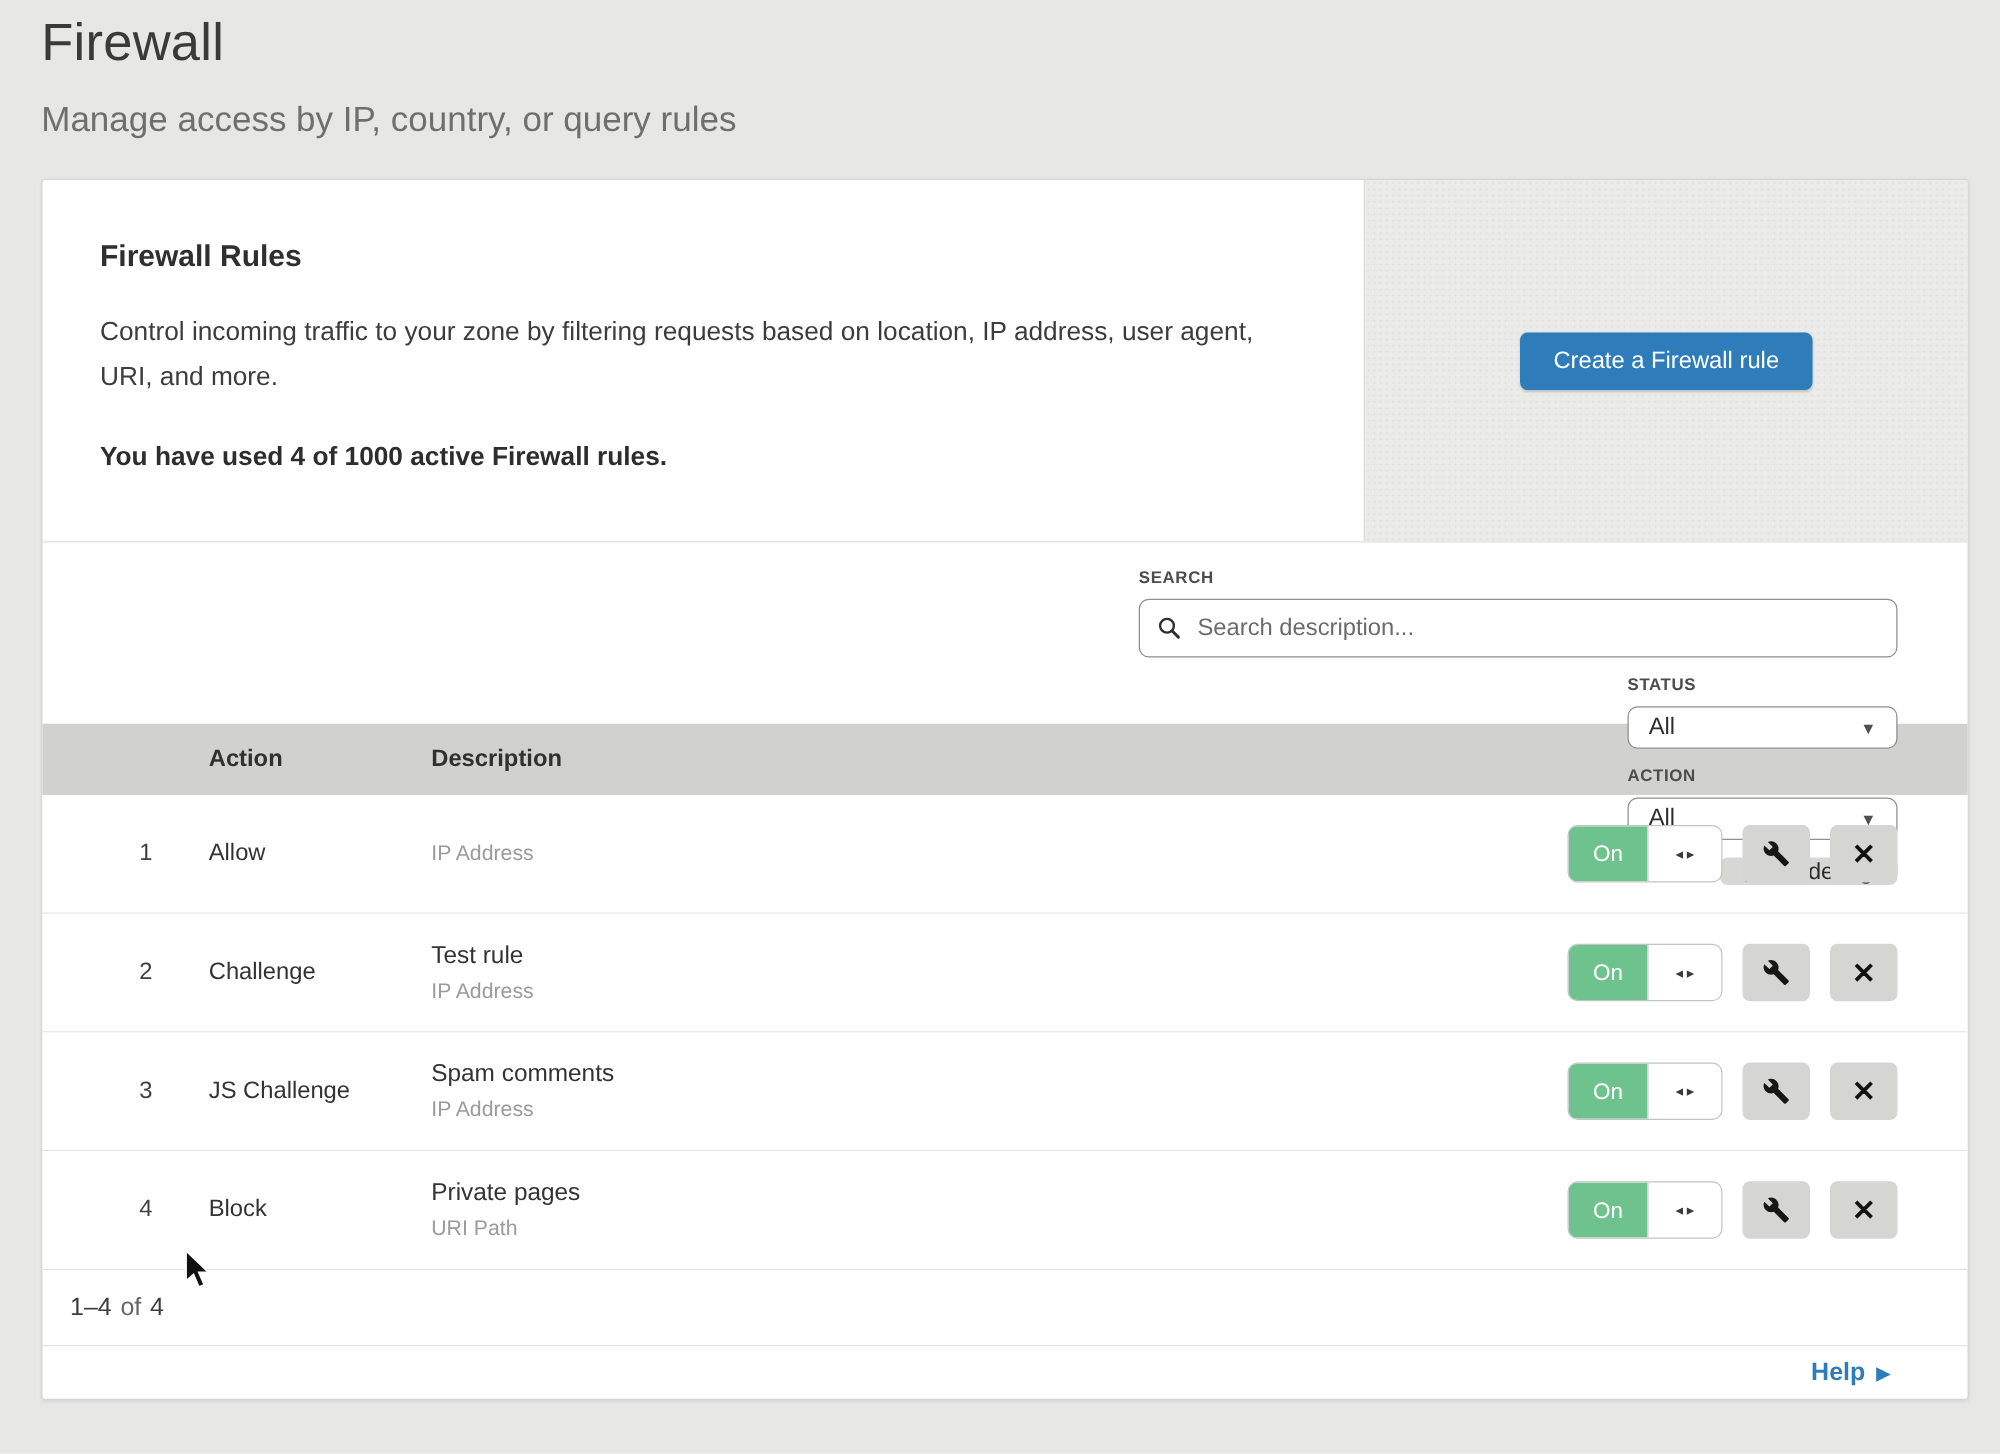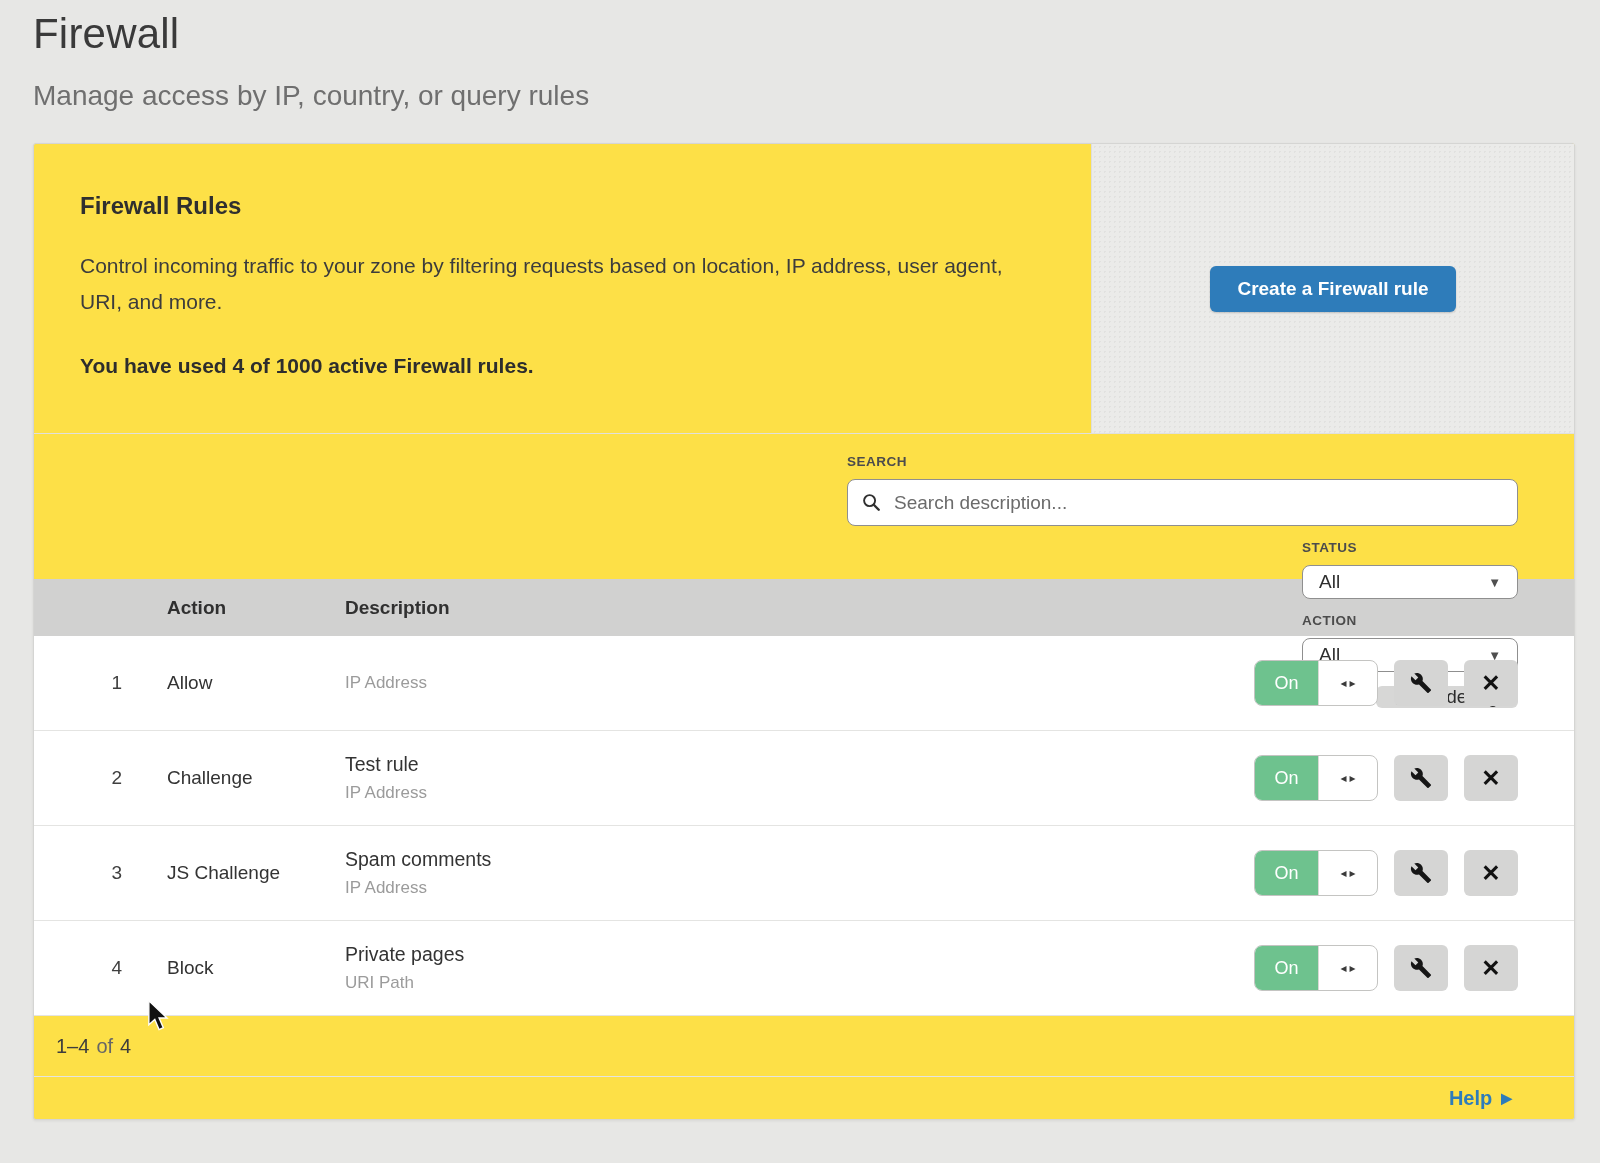--- a/index.html
+++ b/index.html
@@ -12,49 +12,49 @@
     color:#333;
   }
   
   .page-header { padding:10px 0 0 33px; }
   .page-title { font-size:42px; font-weight:500; color:#3a3a3a; margin:0; letter-spacing:0.2px; }
   .page-subtitle { font-size:28px; font-weight:400; color:#6f6f6f; margin-top:22px; }
 
   
   .card {
     position:absolute; left:33px; top:143px; width:1542px;
-    background:#fde047; border:1px solid #d5d5d3; border-radius:3px;
+    background:#ffffff; border:1px solid #d5d5d3; border-radius:3px;
     box-shadow:0 1px 3px rgba(0,0,0,0.07);
   }
   .card-top { display:flex; height:290px; border-bottom:1px solid #e0e0de; }
   .card-top-left { width:1057px; padding:48px 46px; }
   .section-heading { font-size:24px; font-weight:bold; color:#2f2f2f; margin:0 0 28px; }
   .section-desc { font-size:21px; color:#3c3c3c; line-height:1.72; margin:0; max-width:945px; }
   .section-usage { font-size:21px; font-weight:bold; color:#2d2d2d; margin:34px 0 0; }
   .card-top-right {
     flex:1; border-left:1px solid #dededb;
     background-color:#ebebe9;
     background-image:radial-gradient(rgba(0,0,0,0.045) 1px, transparent 1px);
     background-size:5px 5px;
     display:flex; align-items:center; justify-content:center;
   }
   .create-btn {
     background:#2e7cba; color:#fff; border:none; border-radius:6px;
-    font-family:inherit; font-size:19px; font-weight:bold;
+    font-family:inherit; font-size:19px; font-weight:normal;
     padding:12px 27px; cursor:pointer; box-shadow:0 1px 2px rgba(0,0,0,0.18);
   }
 
   
   .filters { display:flex; align-items:flex-end; gap:14px; padding:20px 56px 26px 22px; height:145px;flex-direction:column; }
   .filter-label {
     display:block; font-size:13.5px; font-weight:bold; color:#4c4c4c;
     letter-spacing:0.5px; margin-bottom:10px;
   }
   .search-box {
-    width:671px; height:47px; background:#fff;
+    width:607px; height:47px; background:#fff;
     border:1.5px solid #8f8f8f; border-radius:8px;
     display:flex; align-items:center; padding:0 14px;
   }
   .search-box input {
     border:none; outline:none; background:transparent;
     font-family:inherit; font-size:19px; color:#444; width:100%; margin-left:11px;
   }
   .search-box input::placeholder { color:#6b6b6b; opacity:1; }
   .select-box {
     width:216px; height:34px; background:#fff;

